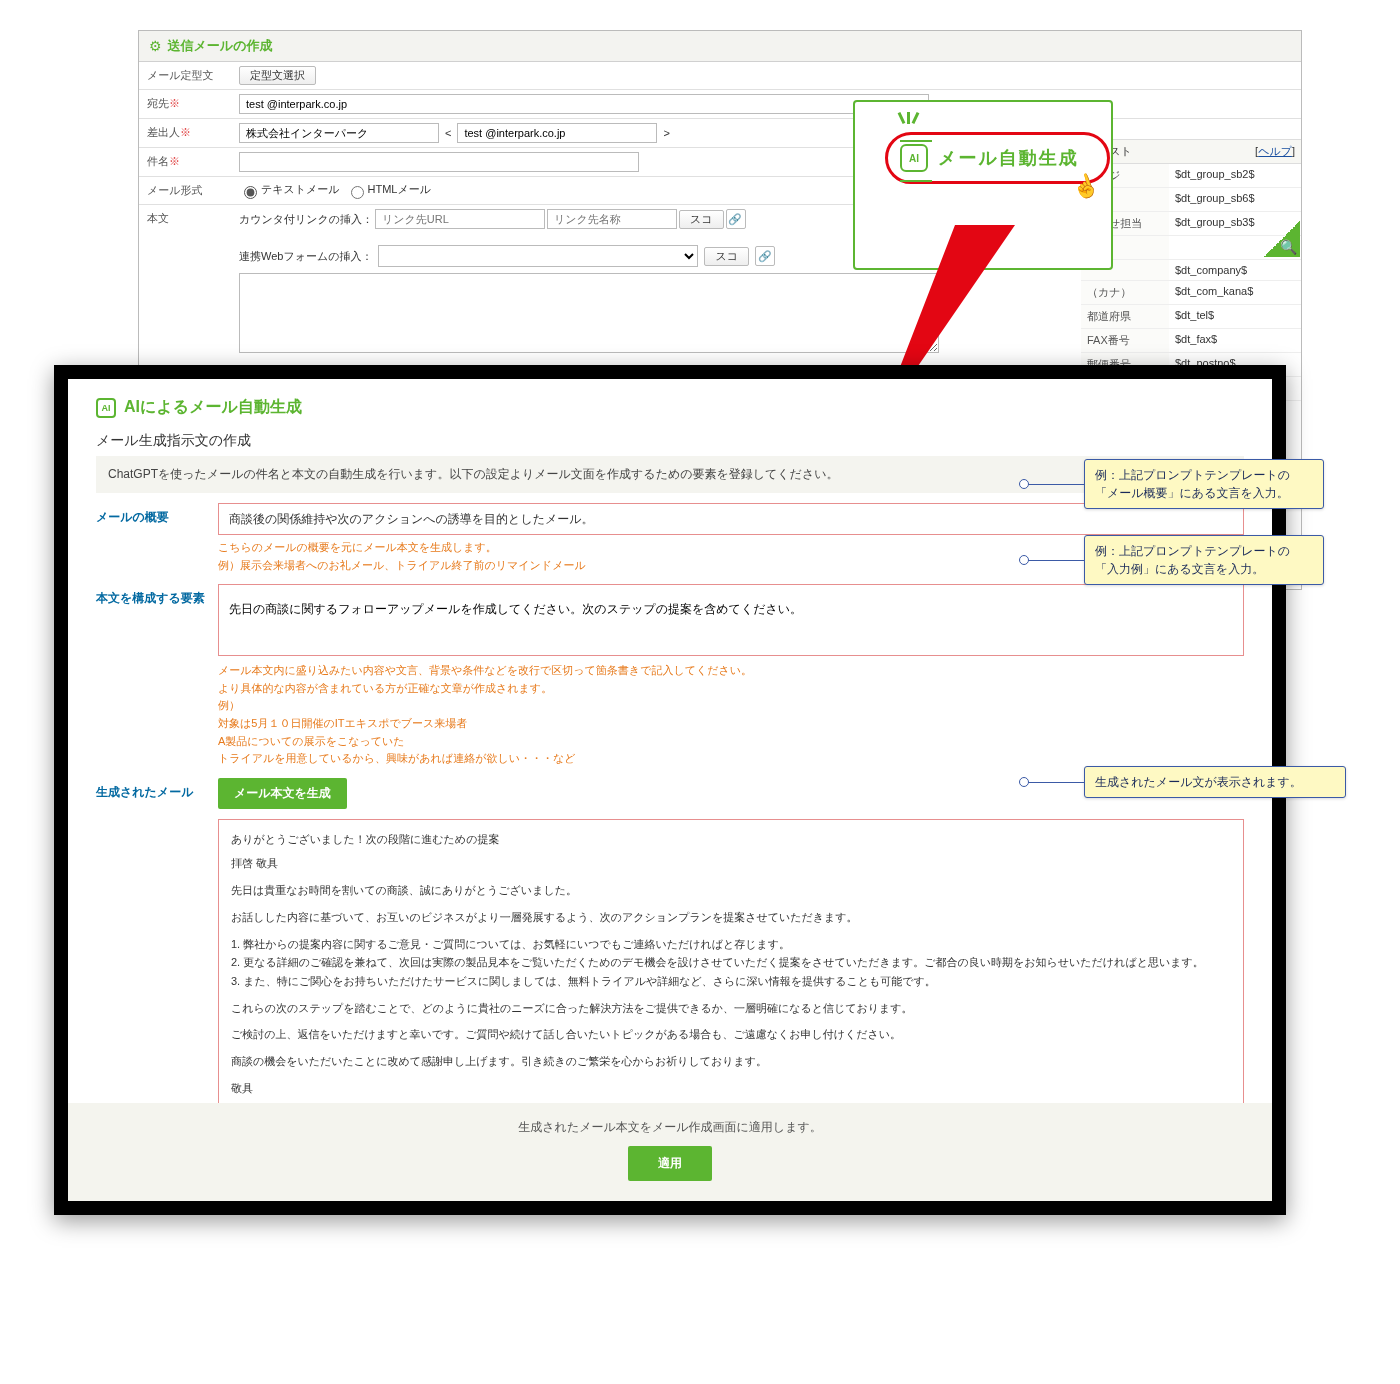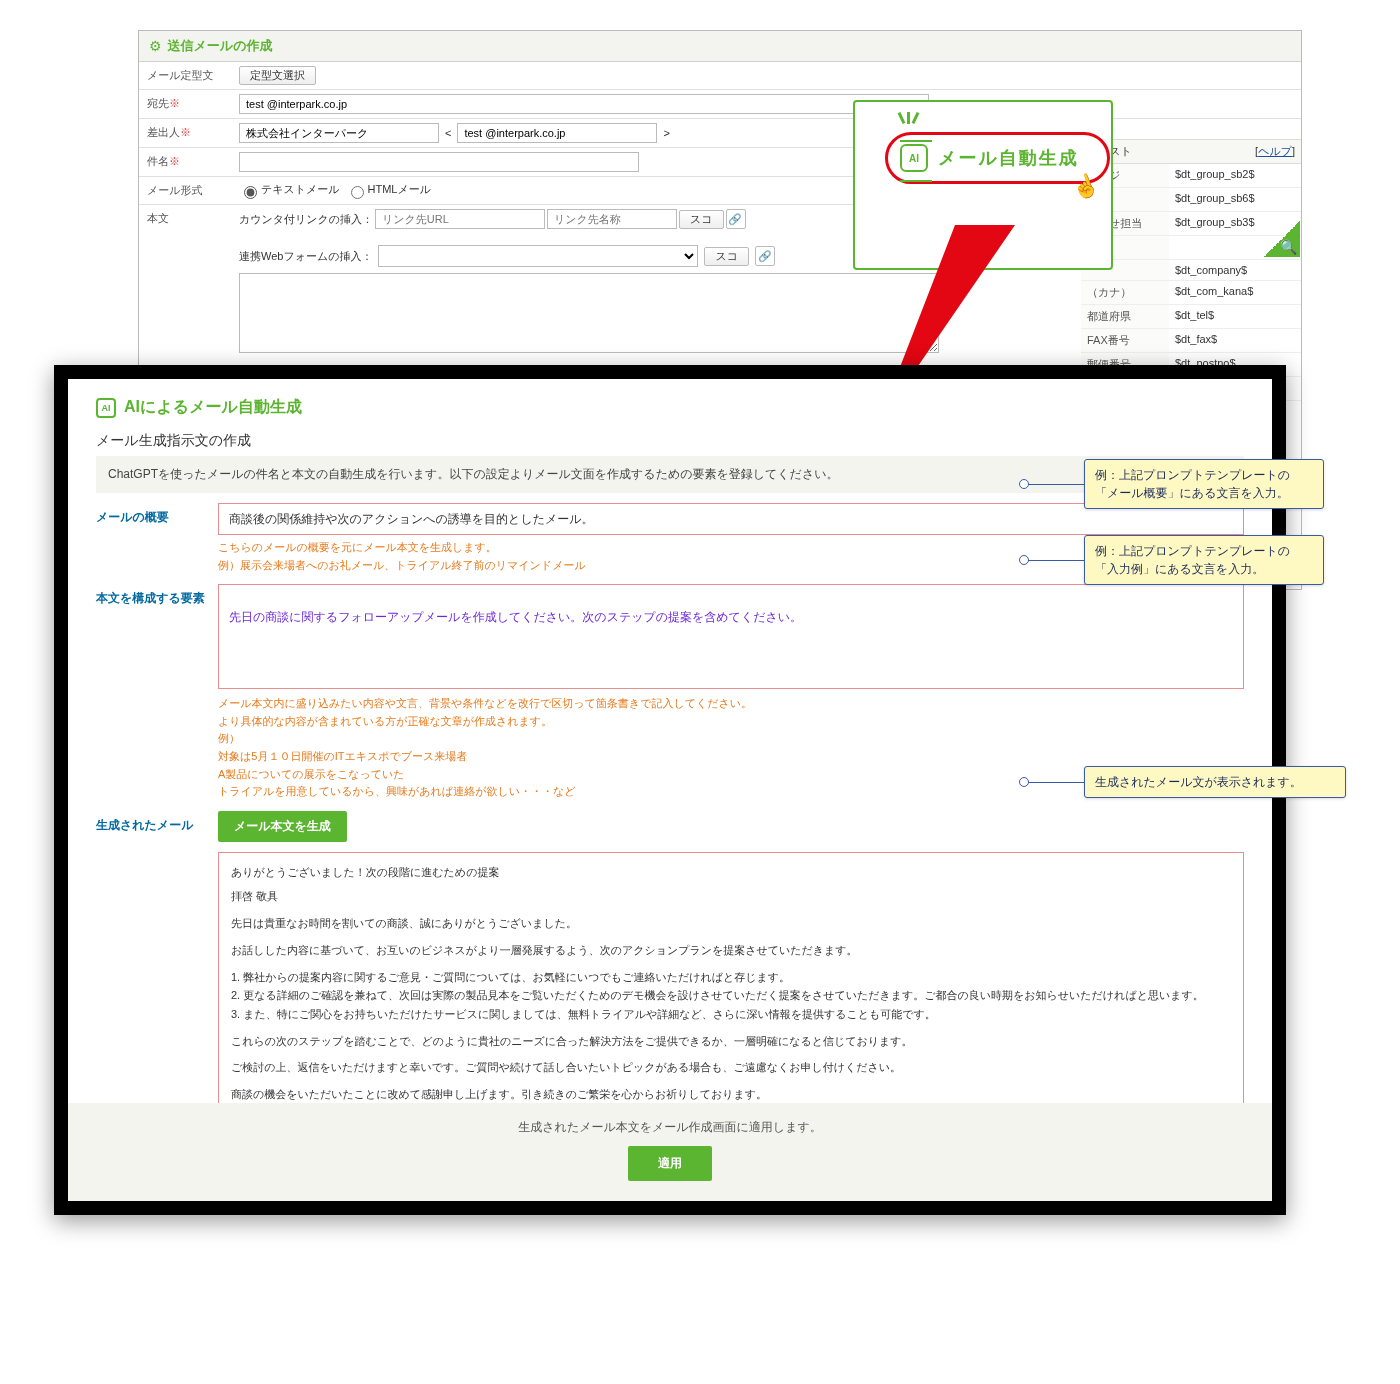--- a/index.html
+++ b/index.html
@@ -44,21 +44,21 @@
   .front-inner{padding:18px 28px 0;height:100%;overflow:hidden}
   .ai-title{display:flex;align-items:center;gap:8px;color:#5cb531;font-weight:bold;font-size:16px;margin-bottom:14px}
   .ai-title .chip2{width:20px;height:20px;border:2px solid #5cb531;border-radius:4px;display:flex;align-items:center;justify-content:center;font-size:9px}
   .sect-h{font-size:14px;font-weight:normal;margin:8px 0 6px}
   .desc-bar{background:#f4f4ef;padding:10px 12px;color:#444;font-size:12px;margin-bottom:10px}
   .f-row{display:flex;margin-top:10px}
   .f-lab{width:122px;font-size:12px;font-weight:bold;color:#0369a1;padding-top:6px}
   .f-body{flex:1}
   .inp-summary{width:100%;border:1px solid #e78f8f;background:#fff;padding:8px 10px;font-size:12px;color:#333}
   .hint{color:#e77a1c;font-size:11px;line-height:1.6;margin-top:4px}
-  .ta-elements{width:100%;height:105px;border:1px solid #e78f8f;padding:24px 10px;font-size:12px;color:#6d28d9;resize:none}
+  .ta-elements{width:100%;height:72px;border:1px solid #e78f8f;padding:16px 10px;font-size:12px;color:#000000;resize:none}
   .btn-green{display:inline-block;background:#5cb531;color:#fff;padding:7px 16px;border:none;border-radius:2px;font-size:12px;font-weight:bold;cursor:pointer}
   .gen-box{border:1px solid #e78f8f;margin-top:10px;padding:10px 12px;font-size:11px;line-height:1.7;color:#333}
   .gen-subj{font-size:11px;color:#333;margin-bottom:6px}
   .apply-bar{position:absolute;left:0;right:0;bottom:0;background:#f4f4ee;padding:16px 0 20px;text-align:center}
   .apply-bar .note{font-size:12px;color:#555;margin-bottom:10px}
   
   .callout{position:absolute;background:#fef9c3;border:1px solid #3b5aa6;border-radius:3px;padding:6px 10px;font-size:12px;color:#1a2a5a;line-height:1.5;box-shadow:0 1px 3px rgba(0,0,0,.15)}
   .callout::before{content:"";position:absolute;left:-62px;top:50%;width:62px;height:0;border-top:1.5px solid #3b5aa6}
   .callout::after{content:"";position:absolute;left:-66px;top:50%;width:8px;height:8px;border:1.5px solid #3b5aa6;border-radius:50%;background:#fff;transform:translateY(-50%)}
   .co1{left:1084px;top:459px;width:240px}

